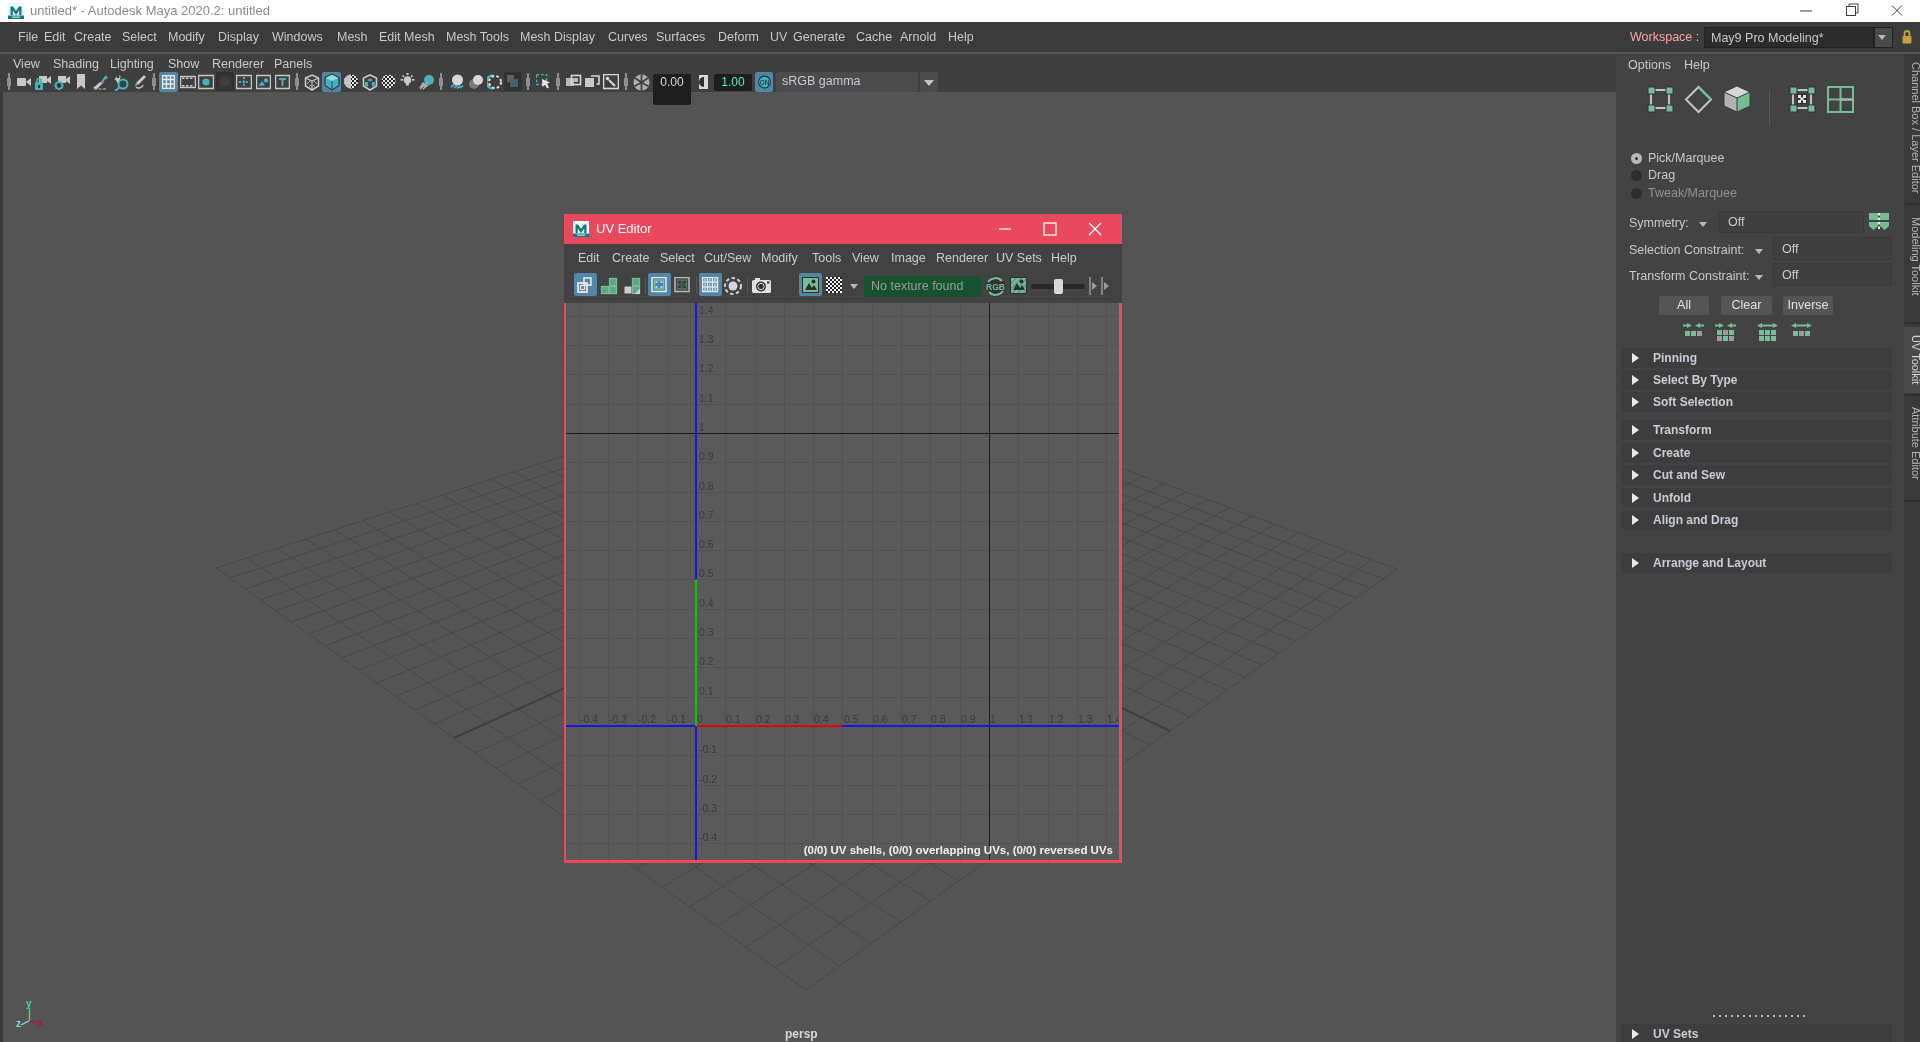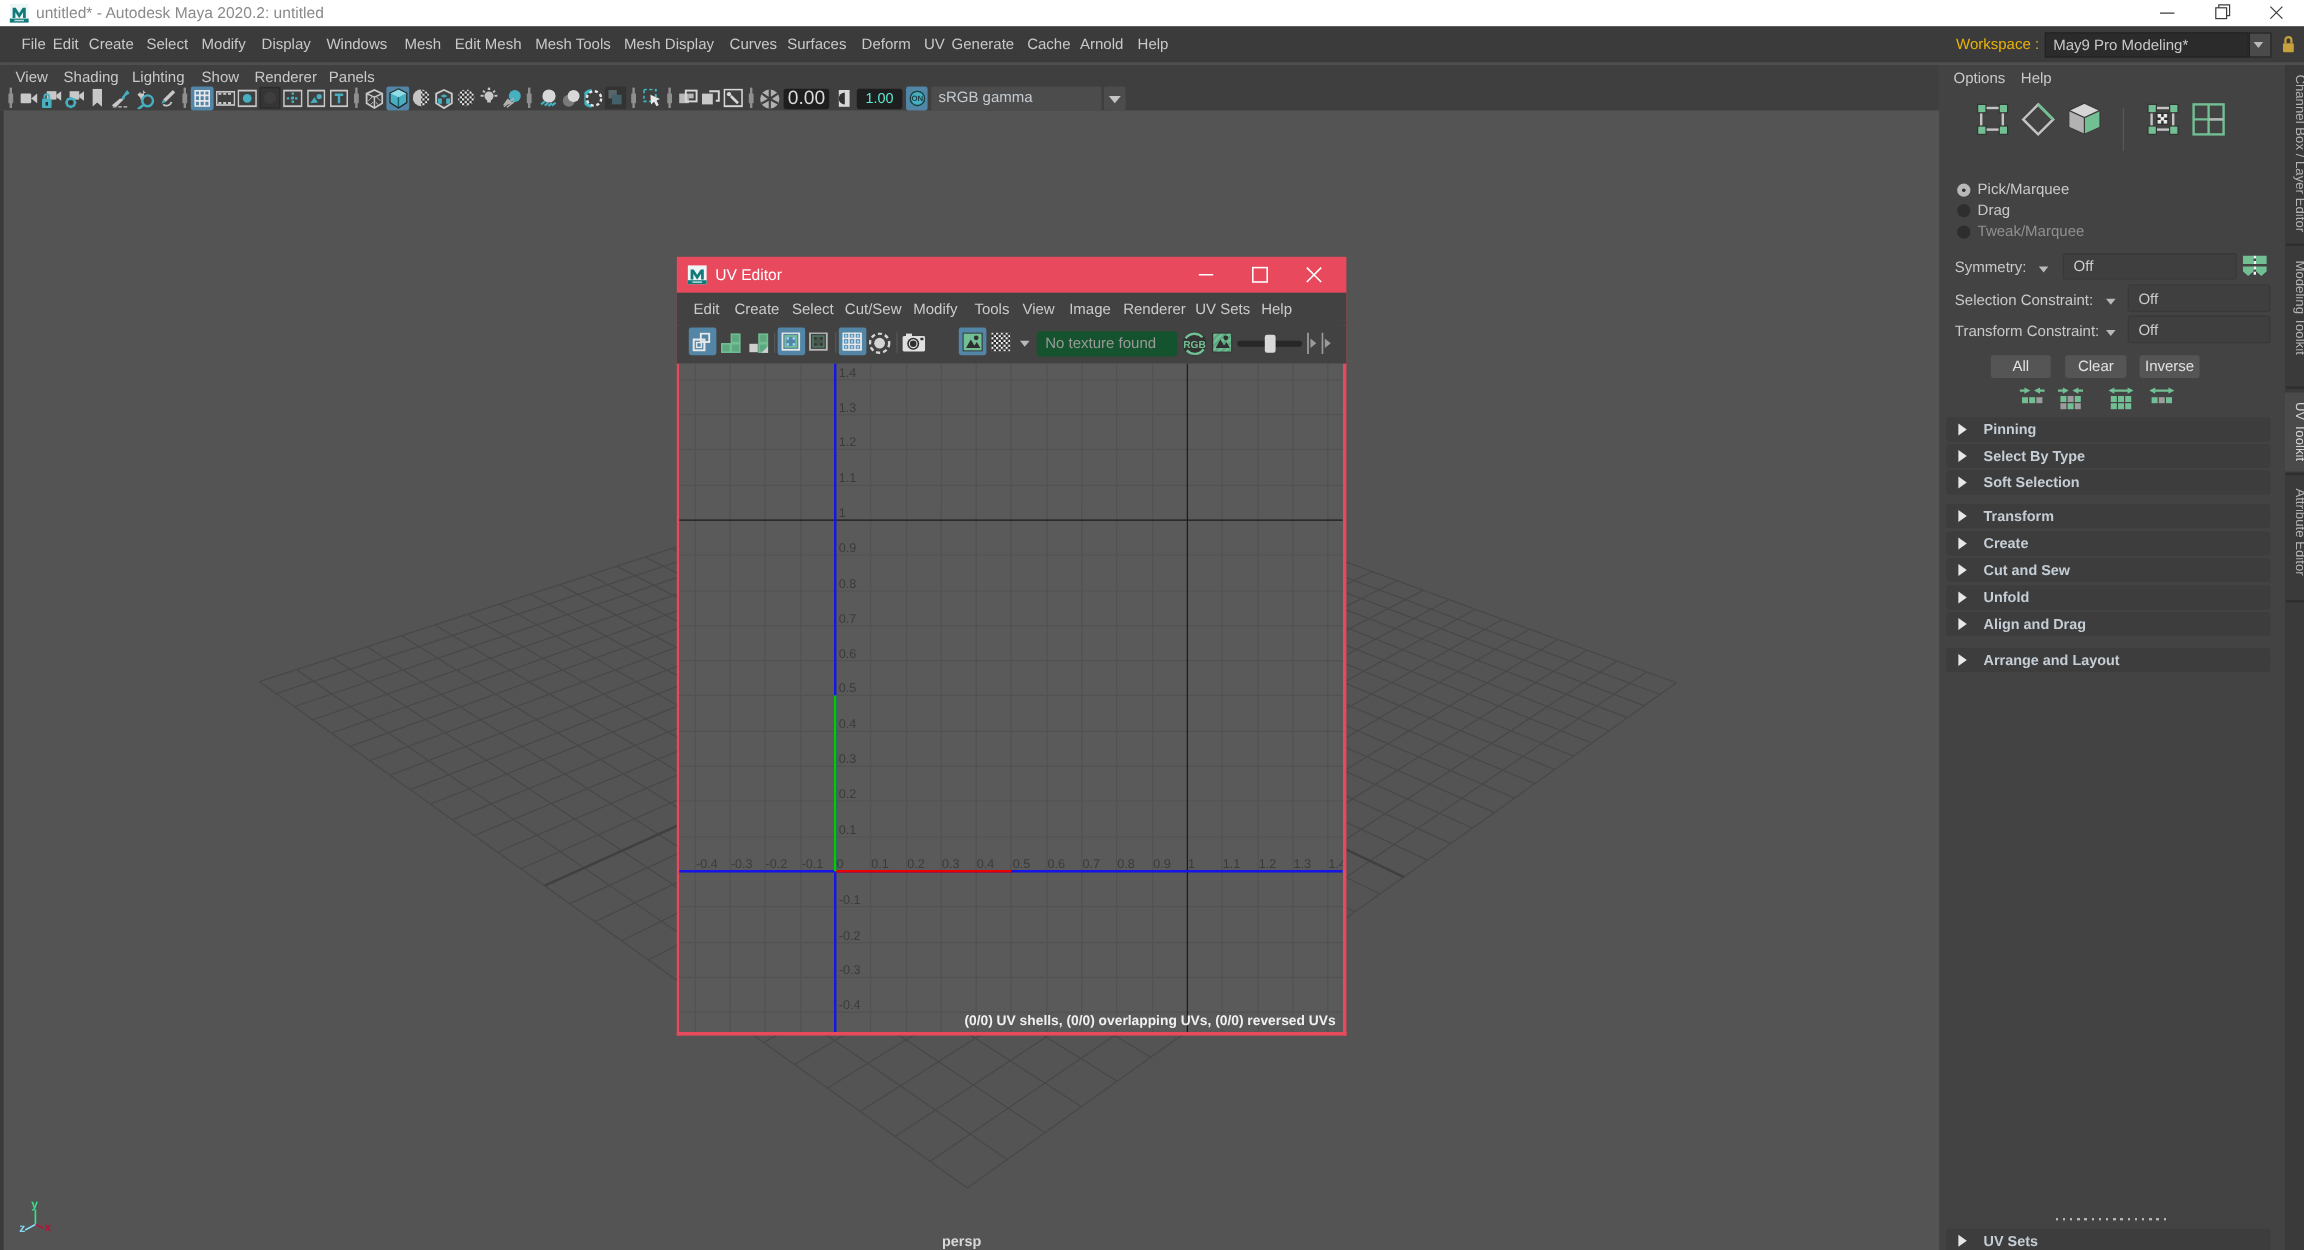--- a/index.html
+++ b/index.html
@@ -77,21 +77,21 @@
   <span style="left:446px">Mesh Tools</span>
     <span style="left:520px">Mesh Display</span>
     <span style="left:608px">Curves</span>
   <span style="left:656px">Surfaces</span>
     <span style="left:718px">Deform</span>
     <span style="left:770px">UV</span>
   <span style="left:793px">Generate</span>
     <span style="left:856px">Cache</span>
     <span style="left:900px">Arnold</span>
     <span style="left:948px">Help</span>
-  <span style="left:1630px;color:#eab308">Workspace :</span>
+  <span style="left:1630px;color:#fca5a5">Workspace :</span>
   <div class="abs" style="left:1704px;top:5px;width:170px;height:21px;background:#2b2b2b;border:1px solid #222;color:#bbbbbb;font-size:12px;line-height:20px"><span style="position:static;padding-left:6px">May9 Pro Modeling*</span></div>
   <div class="abs" style="left:1874px;top:5px;width:19px;height:21px;background:#4a4a4a;border:1px solid #222"></div>
   <div class="abs drop" style="left:1878px;top:13px"></div>
   <svg class="abs" style="left:1901px;top:7px" width="12" height="16" viewBox="0 0 12 16">
       <rect x="1.5" y="7" width="9" height="7.5" rx="1" fill="#c7a13b"></rect>
       <path d="M3.5 7V4.5a2.5 2.5 0 015 0V7" stroke="#c7a13b" stroke-width="1.8" fill="none"></path>
     </svg>
 </div>
 
 <div class="abs" id="panelbar">
@@ -261,21 +261,21 @@
       <rect x="0.5" y="0.5" width="15" height="14" fill="none" stroke="#d8d8d8" stroke-width="1.6"></rect>
       <circle cx="4.5" cy="4.5" r="1.8" fill="#d8d8d8"></circle>
       <path d="M6 6l6 6" stroke="#d8d8d8" stroke-width="2.2"></path>
     </svg>
     <div class="abs" style="left:625px;top:19px;width:2px;height:17px;background:#8f8f8f"></div>
     <div class="abs" style="left:624px;top:24px;width:4px;height:8px;background:#8f8f8f"></div>
     <svg class="abs" style="left:633px;top:20px" width="17" height="17" viewBox="0 0 17 17">
       <circle cx="8.5" cy="8.5" r="8" fill="#b0b0b0"></circle>
       <path d="M8.5 8.5V.5M8.5 8.5l7 3.8M8.5 8.5l-7 3.8M8.5 8.5L15 4M8.5 8.5L2 4M8.5 8.5v8" stroke="#3f3f3f" stroke-width="1.8"></path>
     </svg>
-    <div class="abs" style="left:653px;top:20px;width:38px;height:17px;background:#1e1e1e;border-radius:2px;color:#dcdcdc;font-size:16px;line-height:17px;text-align:center">0.00</div>
+    <div class="abs" style="left:653px;top:20px;width:38px;height:31px;background:#1e1e1e;border-radius:2px;color:#dcdcdc;font-size:12px;line-height:17px;text-align:center">0.00</div>
     <svg class="abs" style="left:697px;top:20px" width="12" height="16" viewBox="0 0 12 16">
       <rect x="2" y="1" width="9" height="14" fill="#d8d8d8"></rect>
       <path d="M7 3a5 5 0 000 10z" fill="#2f2f2f"></path>
     </svg>
     <div class="abs" style="left:714px;top:20px;width:38px;height:17px;background:#1e1e1e;border-radius:2px;color:#5eead4;font-size:12px;line-height:17px;text-align:center">1.00</div>
     <div class="abs" style="left:755px;top:18px;width:18px;height:20px;background:#5285a6;border-radius:2px"></div>
     <svg class="abs" style="left:757px;top:20px" width="15" height="16" viewBox="0 0 15 16">
       <circle cx="7.5" cy="8" r="7" fill="#46b0c0"></circle>
       <circle cx="7.5" cy="8" r="6" fill="none" stroke="#1e3f46" stroke-width="1.3"></circle>
       <text x="7.5" y="10.5" font-size="6.5" font-weight="bold" fill="#1e3f46" text-anchor="middle">ON</text>
@@ -389,21 +389,21 @@
     </svg>
 
   <div class="hdr" style="top:294px"><b>Pinning</b></div>
   <div class="hdr" style="top:316px"><b>Select By Type</b></div>
   <div class="hdr" style="top:338px"><b>Soft Selection</b></div>
   <div class="hdr" style="top:366px"><b>Transform</b></div>
   <div class="hdr" style="top:389px"><b>Create</b></div>
   <div class="hdr" style="top:411px"><b>Cut and Sew</b></div>
   <div class="hdr" style="top:434px"><b>Unfold</b></div>
   <div class="hdr" style="top:456px"><b>Align and Drag</b></div>
-  <div class="hdr" style="top:486px"><b>Arrange and Layout</b></div>
+  <div class="hdr" style="top:499px"><b>Arrange and Layout</b></div>
   <div class="abs" style="left:97px;top:961px;width:95px;height:2px;background-image:repeating-linear-gradient(90deg,#b5b5b5 0 2px,transparent 2px 6px)"></div>
   <div class="hdr" style="top:970px;height:21px;line-height:21px"><b>UV Sets</b></div>
 </div>
 
 <div class="abs" id="tabstrip">
   <div class="abs" style="left:1px;top:149px;width:15px;height:2px;background:#2e2e2e"></div>
   <div class="abs" style="left:1px;top:268px;width:15px;height:2px;background:#2e2e2e"></div>
   <div class="abs" style="left:1px;top:340px;width:15px;height:2px;background:#2e2e2e"></div>
   <div class="abs" style="left:1px;top:446px;width:15px;height:2px;background:#2e2e2e"></div>
   <div class="vtab" style="top:8px"><span>Channel Box / Layer Editor</span></div>

